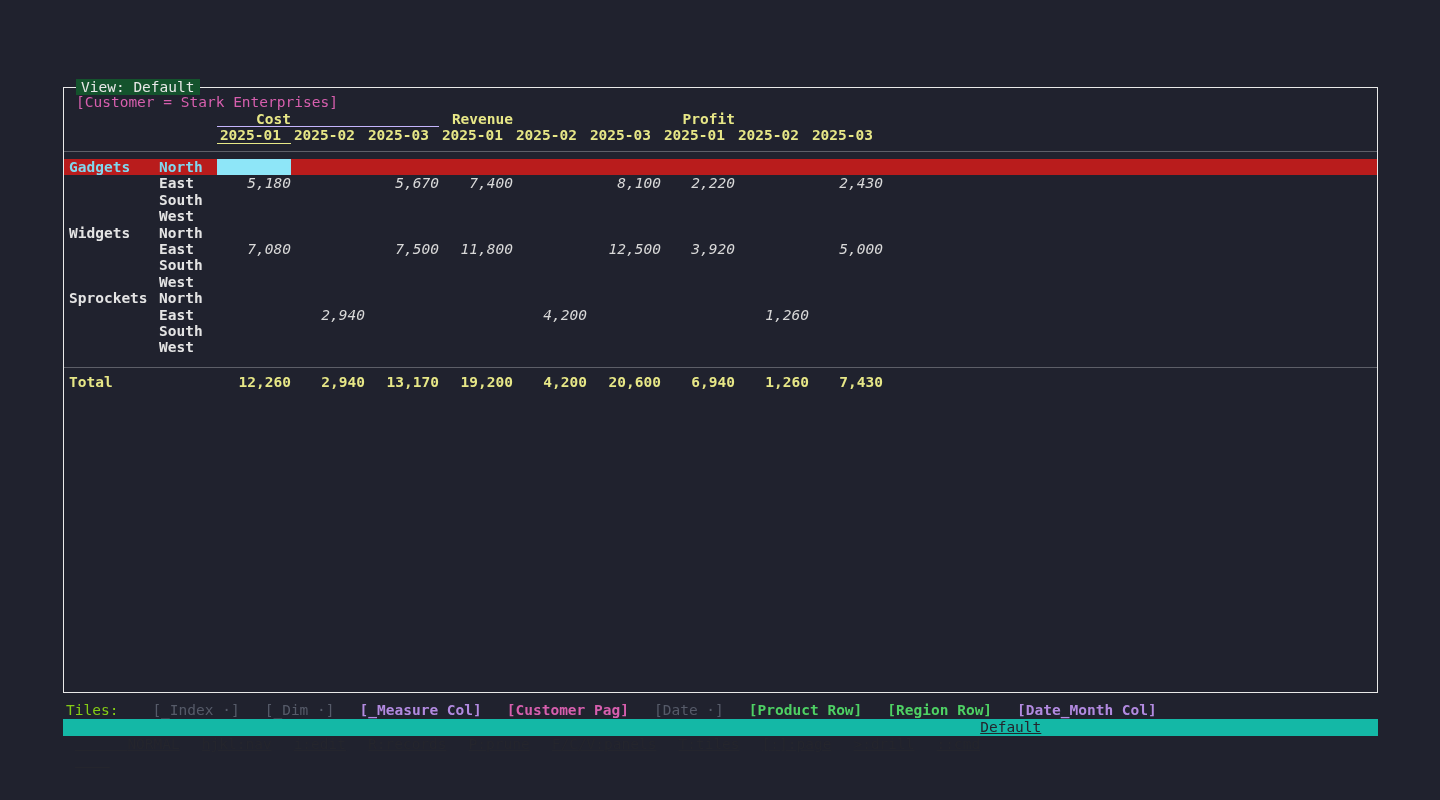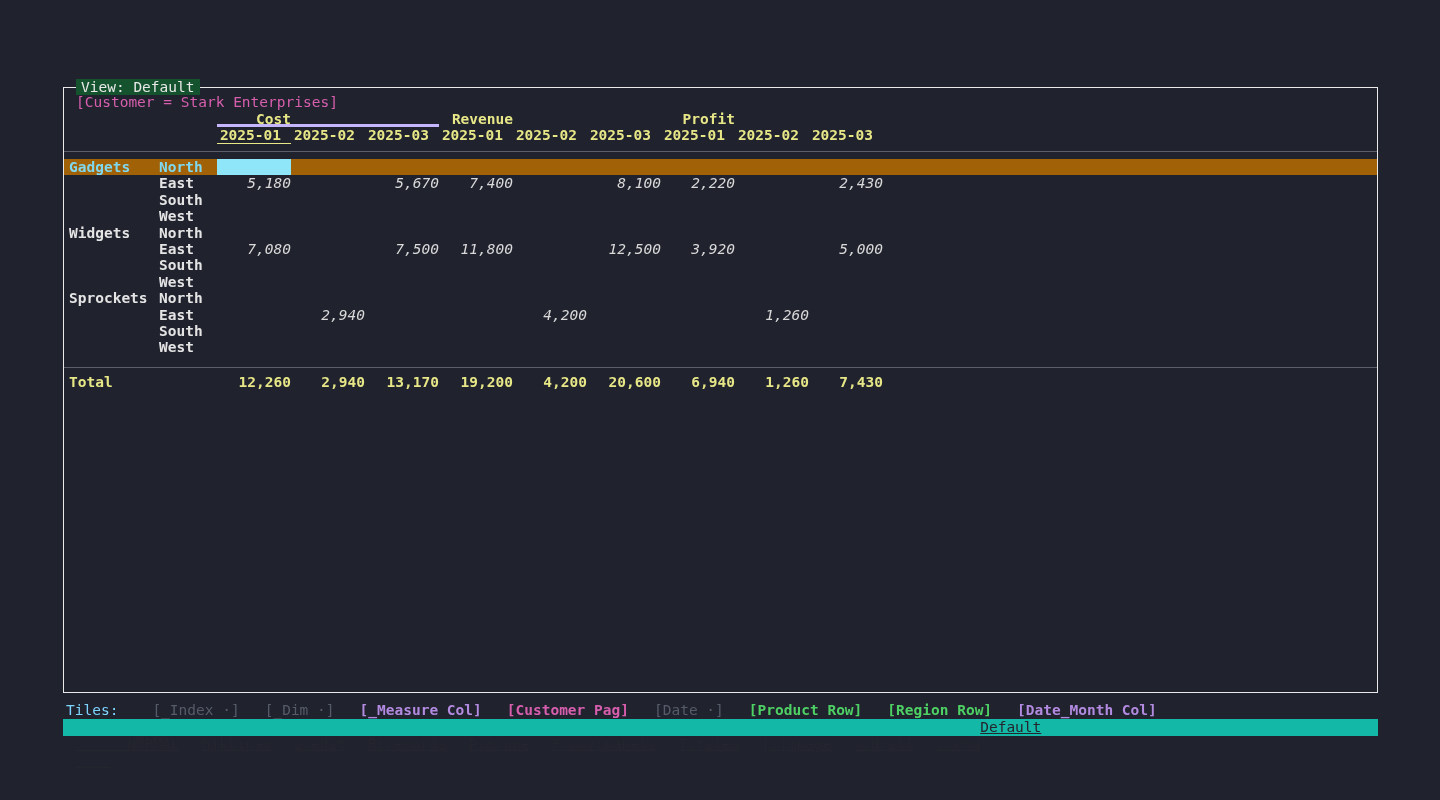--- a/index.html
+++ b/index.html
@@ -30,44 +30,44 @@
   .filter-row { position: absolute; top: 6px; left: 12px; color: #d75fae; height: 17px; line-height: 17px; }
 
   .row { display: flex; height: 16.4px; line-height: 16.4px; white-space: pre; }
   .row > * { flex-shrink: 0; }
   .c-prod { width: 95px; padding-left: 5px; font-weight: bold; color: #e4e4e4; }
   .c-reg  { width: 58px; font-weight: bold; color: #e4e4e4; border-radius: 8px; }
   .c-spacer { width: 153px; }
   .c-val  { width: 74px; text-align: right; font-style: italic; color: #d9d9d9; }
   .c-group { width: 222px; }
   .c-group .g-label { display: inline-block; width: 74px; text-align: right; color: #e7e787; font-weight: bold; }
-  .c-group.u-sel { border-bottom: 3px solid #c4b5fd; }
+  .c-group.u-sel { border-bottom: 1px solid #c4b5fd; }
   .c-month { width: 74px; text-align: right; padding-right: 10px; color: #e7e787; font-weight: bold; }
   .c-month.u-sel { border-bottom: 1px solid #e7e787; }
 
   .thead { position: absolute; top: 23px; left: 0; right: 0; }
   .sep { position: absolute; left: 0; right: 0; height: 1px; background: #5d5f68; }
   .sep1 { top: 63px; }
   .sep2 { top: 279px; }
   .tbody { position: absolute; top: 71px; left: 0; right: 0; }
   .total-wrap { position: absolute; top: 286px; left: 0; right: 0; }
 
-  .row.hl { background: #a16207; }
+  .row.hl { background: #b91c1c; }
   .row.hl .c-prod, .row.hl .c-reg { color: #7fd8ef; }
   .cursor { background: #8ee6f8; }
 
   .total-row .c-prod { color: #e7e787; }
   .total-row .c-val { font-style: normal; font-weight: bold; color: #e7e787; }
 
   
   .tilesbar {
     position: absolute; left: 66px; top: 702px; height: 17px; line-height: 17px;
     display: flex; align-items: center; white-space: pre;
   }
-  .tiles-label { color: #7dd3fc; margin-right: 34px; }
+  .tiles-label { color: #84cc16; margin-right: 34px; }
   .tile { margin-right: 25px; }
   .tile-dim { color: #565b69; }
   .tile-col { color: #b28ae0; font-weight: bold; }
   .tile-pag { color: #d75fae; font-weight: bold; }
   .tile-row { color: #4ed164; font-weight: bold; }
 
   
   .statusbar {
     position: absolute; left: 63px; top: 719px; width: 1315px; height: 17px;
     background: #14b8a6; color: #24252d; line-height: 17px;

